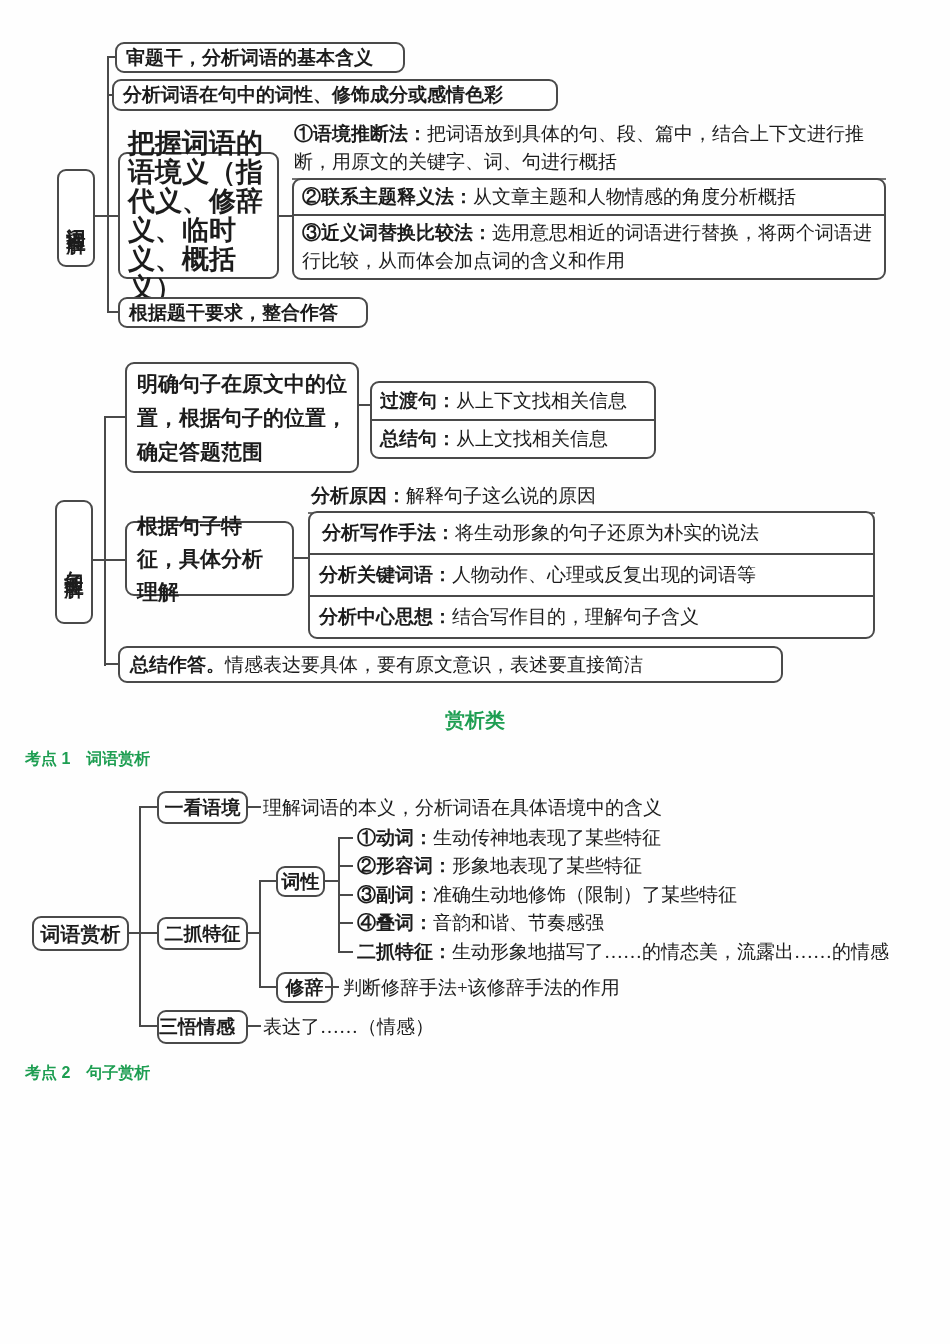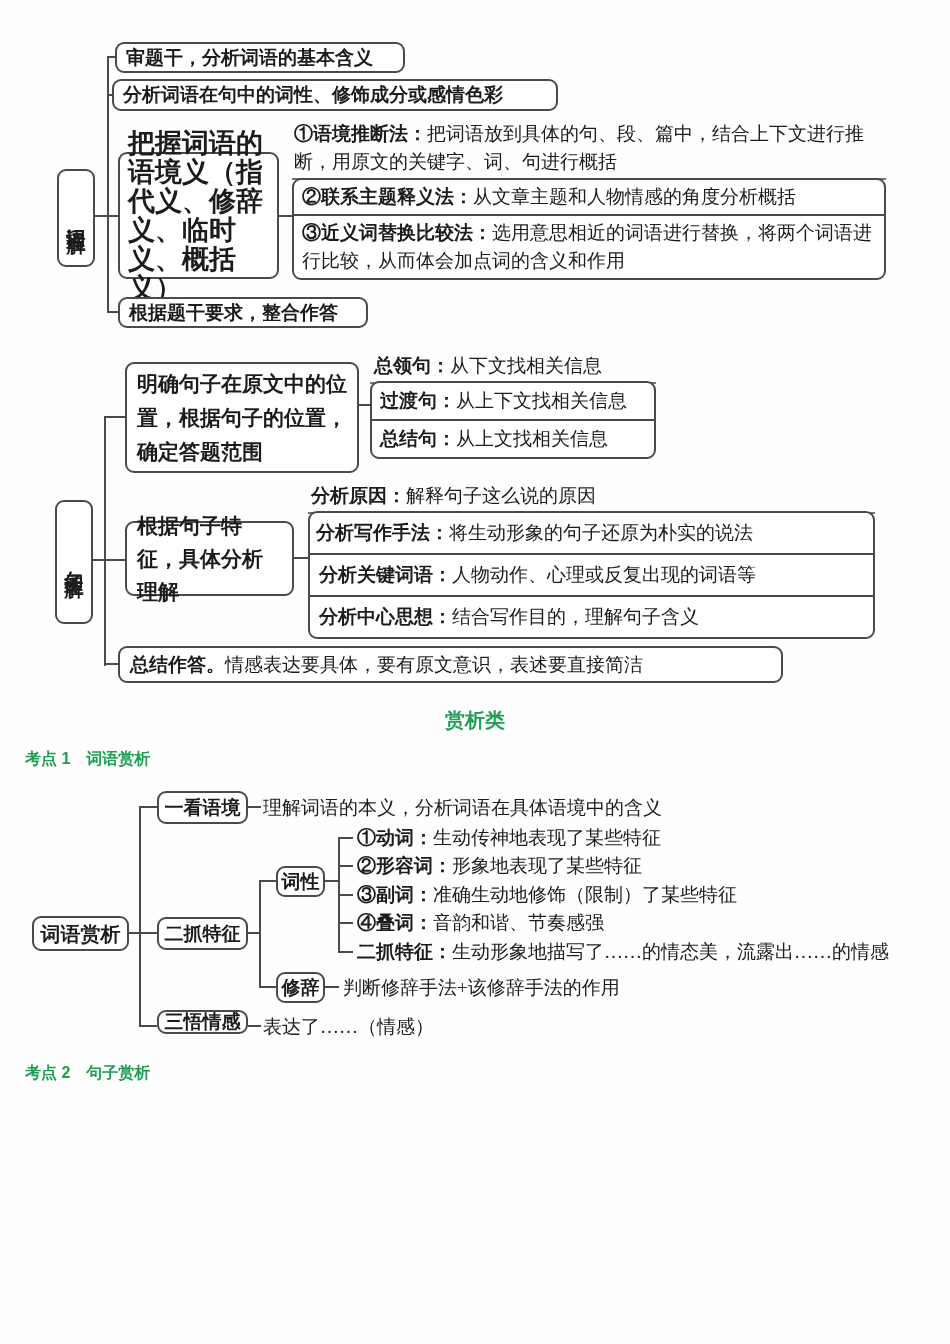--- a/index.html
+++ b/index.html
@@ -76,43 +76,40 @@
   <div class="hline" style="left:104px;top:416px;width:21px;"></div>
   <div class="hline" style="left:93px;top:559px;width:32px;"></div>
   <div class="hline" style="left:104px;top:663px;width:14px;"></div>
 
   <div class="box" style="left:125px;top:362px;width:234px;height:111px;padding:4px 10px;font-size:21px;line-height:34px;">
     <span>明确句子在原文中的位置，根据句子的位置，确定答题范围</span>
   </div>
 
   <div class="hline" style="left:359px;top:404px;width:11px;"></div>
 
-  <div class="txtrow f21 underlined" style="left:370px;top:352px;width:286px;padding:0 4px 2px 4px;">
-    <span class="lb">总领句：</span><span class="tx">从下文找相关信息</span>
-  </div>
   <div class="groupbox" style="left:370px;top:381px;width:286px;">
     <div class="grow f21" style="padding:4px 8px;">
       <span class="lb">过渡句：</span><span class="tx">从上下文找相关信息</span>
     </div>
     <div class="grow f21" style="padding:4px 8px;">
       <span class="lb">总结句：</span><span class="tx">从上文找相关信息</span>
     </div>
   </div>
 
   <div class="box" style="left:125px;top:521px;width:169px;height:75px;padding:4px 10px;font-size:21px;line-height:33px;">
     <span>根据句子特征，具体分析理解</span>
   </div>
 
   <div class="hline" style="left:294px;top:557px;width:14px;"></div>
 
   <div class="txtrow f21 underlined" style="left:308px;top:482px;width:567px;padding:0 3px 2px 3px;">
     <span class="lb">分析原因：</span><span class="tx">解释句子这么说的原因</span>
   </div>
   <div class="groupbox" style="left:308px;top:511px;width:567px;">
-    <div class="grow f21" style="padding:6px 6px;">
+    <div class="grow f21" style="padding:6px 12px;">
       <span class="lb">分析写作手法：</span><span class="tx">将生动形象的句子还原为朴实的说法</span>
     </div>
     <div class="grow f21" style="padding:6px 9px;">
       <span class="lb">分析关键词语：</span><span class="tx">人物动作、心理或反复出现的词语等</span>
     </div>
     <div class="grow f21" style="padding:6px 9px;">
       <span class="lb">分析中心思想：</span><span class="tx">结合写作目的，理解句子含义</span>
     </div>
   </div>
 
@@ -168,25 +165,25 @@
   <div class="txtrow f19" style="left:357px;top:883px;">
     <span class="lb">③副词：</span><span class="tx">准确生动地修饰（限制）了某些特征</span>
   </div>
   <div class="txtrow f19" style="left:357px;top:911px;">
     <span class="lb">④叠词：</span><span class="tx">音韵和谐、节奏感强</span>
   </div>
   <div class="txtrow f19" style="left:357px;top:940px;">
     <span class="lb">二抓特征：</span><span class="tx">生动形象地描写了……的情态美，流露出……的情感</span>
   </div>
 
-  <div class="box f19" style="left:276px;top:972px;width:49px;height:31px;justify-content:center;">
+  <div class="box f19" style="left:276px;top:972px;width:57px;height:31px;justify-content:center;">
     <span>修辞</span>
   </div>
   <div class="hline" style="left:325px;top:986px;width:14px;"></div>
   <div class="txtrow f19 tx" style="left:343px;top:976px;">判断修辞手法+该修辞手法的作用</div>
 
-  <div class="box f19" style="left:157px;top:1010px;width:91px;height:24px;justify-content:center;">
+  <div class="box f19" style="left:157px;top:1010px;width:91px;height:34px;">
     <span>三悟情感</span>
   </div>
   <div class="hline" style="left:248px;top:1025px;width:13px;"></div>
   <div class="txtrow f19 tx" style="left:263px;top:1015px;">表达了……（情感）</div>
 
 </div>
 
 </body></html>

